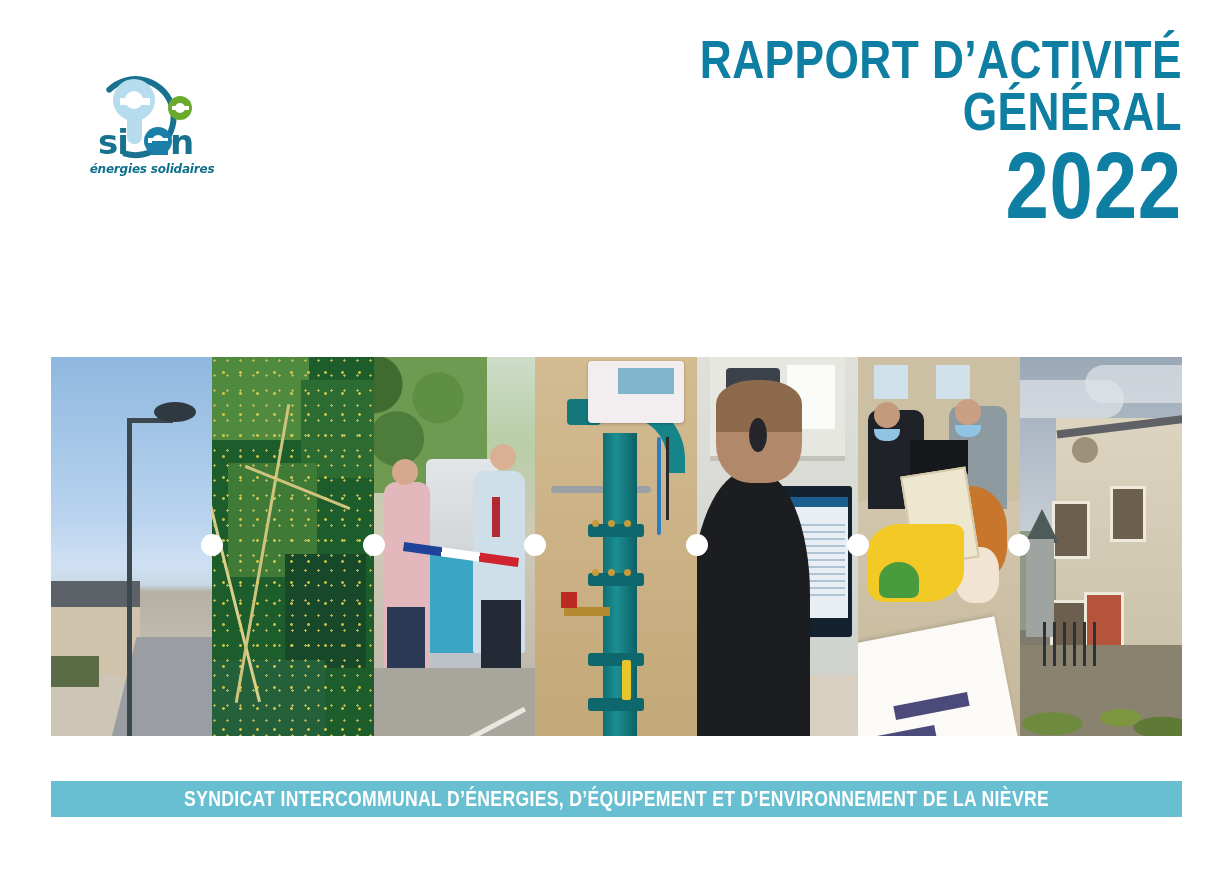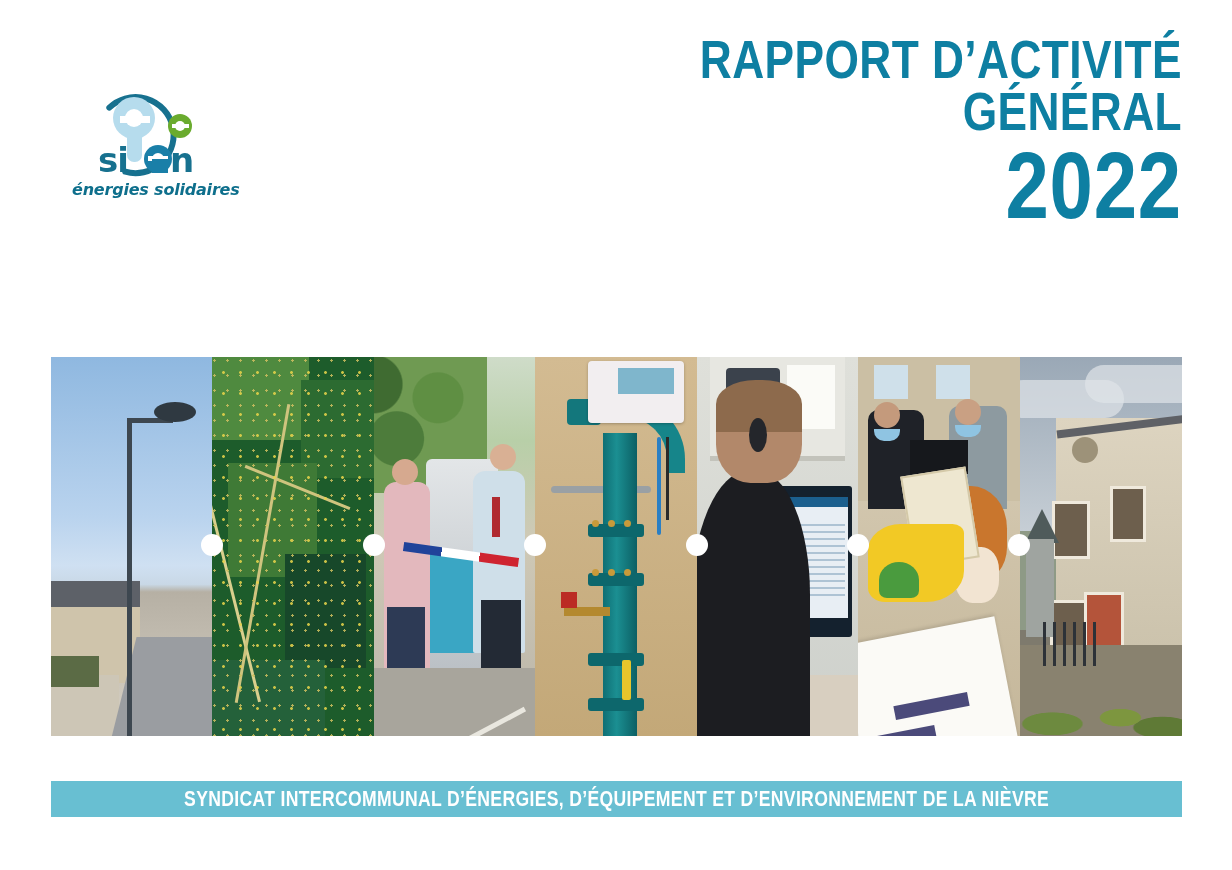--- a/index.html
+++ b/index.html
@@ -14,42 +14,42 @@
     position: relative;
     overflow: hidden;
     font-family: "Liberation Sans", sans-serif;
     -webkit-font-smoothing: antialiased;
   }
 
   
   #logo-block {
     position: absolute;
     left: 72px;
-    top: 80px;
+    top: 62px;
     width: 160px;
     height: 125px;
     text-decoration: underline;
   }
   #logo-mark {
     position: absolute;
     left: 0;
     top: 0;
     width: 160px;
     height: 100px;
   }
   #logo-tagline {
     position: absolute;
     left: 0;
     top: 100px;
     width: 160px;
     text-align: center;
     font-family: "DejaVu Sans", sans-serif;
     font-style: italic;
     font-weight: 700;
-    font-size: 16px;
+    font-size: 12px;
     letter-spacing: -0.2px;
     color: #0e6f8c;
     white-space: nowrap;
   }
 
   
   #title-block {
     position: absolute;
     right: 50px;
     top: 34px;

